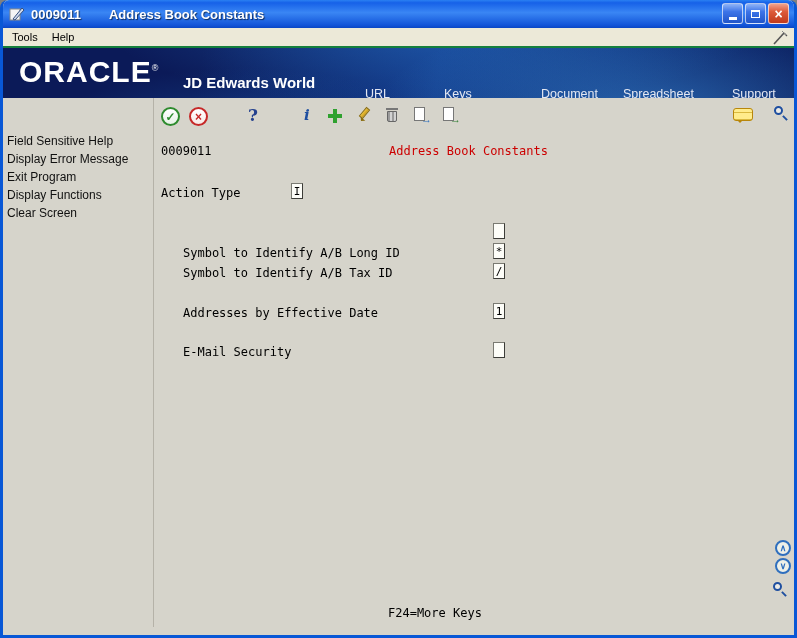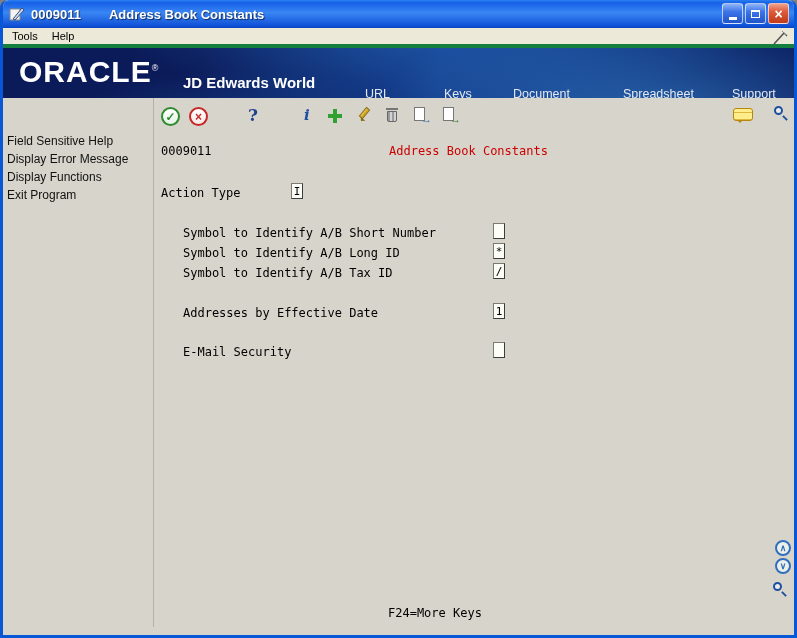--- a/index.html
+++ b/index.html
@@ -33,40 +33,40 @@
   }
   .tb-btn.blue { background:linear-gradient(180deg,#8fb4f7 0%,#3d74e8 40%,#2055c9 100%); }
   .tb-btn.close { background:linear-gradient(180deg,#f0a18c 0%,#dd5a3a 40%,#c03a1c 100%);
                   color:#fff; font-weight:bold; font-size:14px; line-height:1; }
   .min-glyph { width:8px; height:3px; background:#fff; align-self:flex-end; margin-bottom:3px; }
   .max-glyph { width:9px; height:8px; border:1px solid #fff; border-top-width:2px; }
 
   
   .menubar {
     position:relative; height:20px; background:#ece9d8;
-    border-bottom:4px solid #15803d;
+    border-bottom:2px solid #15803d;
     display:flex; align-items:center; font-size:11px; color:#000; padding-left:2px;
   }
   .menu-item { padding:3px 7px; cursor:default; }
   .menu-pen-icon { position:absolute; right:6px; top:2px; width:16px; height:16px; }
 
   
   .banner {
     position:relative; height:50px; color:#fff; overflow:hidden;
     background:
       radial-gradient(ellipse 420px 160px at 640px 70px, rgba(64,150,220,.55), transparent 65%),
       radial-gradient(ellipse 500px 120px at 430px -20px, rgba(40,110,190,.55), transparent 65%),
       radial-gradient(ellipse 300px 100px at 240px 85px, rgba(30,90,170,.45), transparent 65%),
       linear-gradient(100deg,#0b1a58 25%,#123a8a 55%,#0c2a74 78%,#0a1c5c 100%);
   }
   .oracle-logo { position:absolute; left:16px; top:7px; font-size:30px; font-weight:bold; letter-spacing:1px; color:#fff; }
   .oracle-logo sup { font-size:9px; font-weight:normal; vertical-align:super; }
   .banner-product { position:absolute; left:180px; top:26px; font-size:15px; font-weight:bold; color:#fff; }
   .banner-link { position:absolute; top:39px; font-size:12.5px; color:#e3e7f2; cursor:pointer; white-space:nowrap; }
-  .bl-0 { left:362px; } .bl-1 { left:441px; } .bl-2 { left:510px; } .bl-3 { left:620px; } .bl-4 { left:729px; }
+  .bl-0 { left:362px; } .bl-1 { left:441px; } .bl-2 { left:538px; } .bl-3 { left:620px; } .bl-4 { left:729px; }
 
   
   .bodyrow { display:flex; height:529px; }
   .sidebar {
     width:150px; flex:none; padding:34px 0 0 4px;
     font-size:12px; color:#111; line-height:18px; background:#d6d4cb;
   }
   .sidebar-item { white-space:nowrap; cursor:default; }
   .main { flex:1; position:relative; background:#d6d4cb; border-left:1px solid #b5b2a8; }
 
@@ -166,22 +166,23 @@
     <span class="banner-link bl-2">Document</span>
     <span class="banner-link bl-3">Spreadsheet</span>
     <span class="banner-link bl-4">Support</span>
   </div>
 
   <div class="bodyrow">
 
     <div class="sidebar">
       <div class="sidebar-item">Field Sensitive Help</div>
       <div class="sidebar-item">Display Error Message</div>
+      <div class="sidebar-item">Exit Program</div>
       <div class="sidebar-item">Display Functions</div>
-      <div class="sidebar-item">Exit Program</div>
+      <div class="sidebar-item">Clear Screen</div>
     </div>
 
     <div class="main">
 
       <span class="ticon icon-ok" style="left:7px;  top:9px;">✓</span>
       <span class="ticon icon-cancel" style="left:35px; top:9px;">×</span>
       <span class="ticon icon-help" style="left:94px; top:7px;">?</span>
       <span class="ticon icon-info" style="left:150px;top:8px;">i</span>
       <span class="ticon icon-add" style="left:174px;top:11px;"></span>
       <span class="ticon icon-edit" style="left:202px;top:9px;">
@@ -205,21 +206,20 @@
           <span class="lens"></span>
           <span class="handle"></span>
         </span>
 
       <span class="mono" style="left:7px;  top:46px;">0009011</span>
       <span class="mono form-title" style="left:235px; top:46px;">Address Book Constants</span>
 
       <span class="mono" style="left:7px; top:88px;">Action Type</span>
       <input class="field-input" style="left: 137px; top: 85px;" value="I">
 
-      <span class="mono" style="left:29px; top:128px;">Symbol to Identify A/B Short Number</span>
       <input class="field-input" style="left: 339px; top: 125px;" value="">
 
       <span class="mono" style="left:29px; top:148px;">Symbol to Identify A/B Long ID</span>
       <input class="field-input" style="left: 339px; top: 145px;" value="*">
 
       <span class="mono" style="left:29px; top:168px;">Symbol to Identify A/B Tax ID</span>
       <input class="field-input" style="left: 339px; top: 165px;" value="/">
 
       <span class="mono" style="left:29px; top:208px;">Addresses by Effective Date</span>
       <input class="field-input" style="left: 339px; top: 205px;" value="1">

